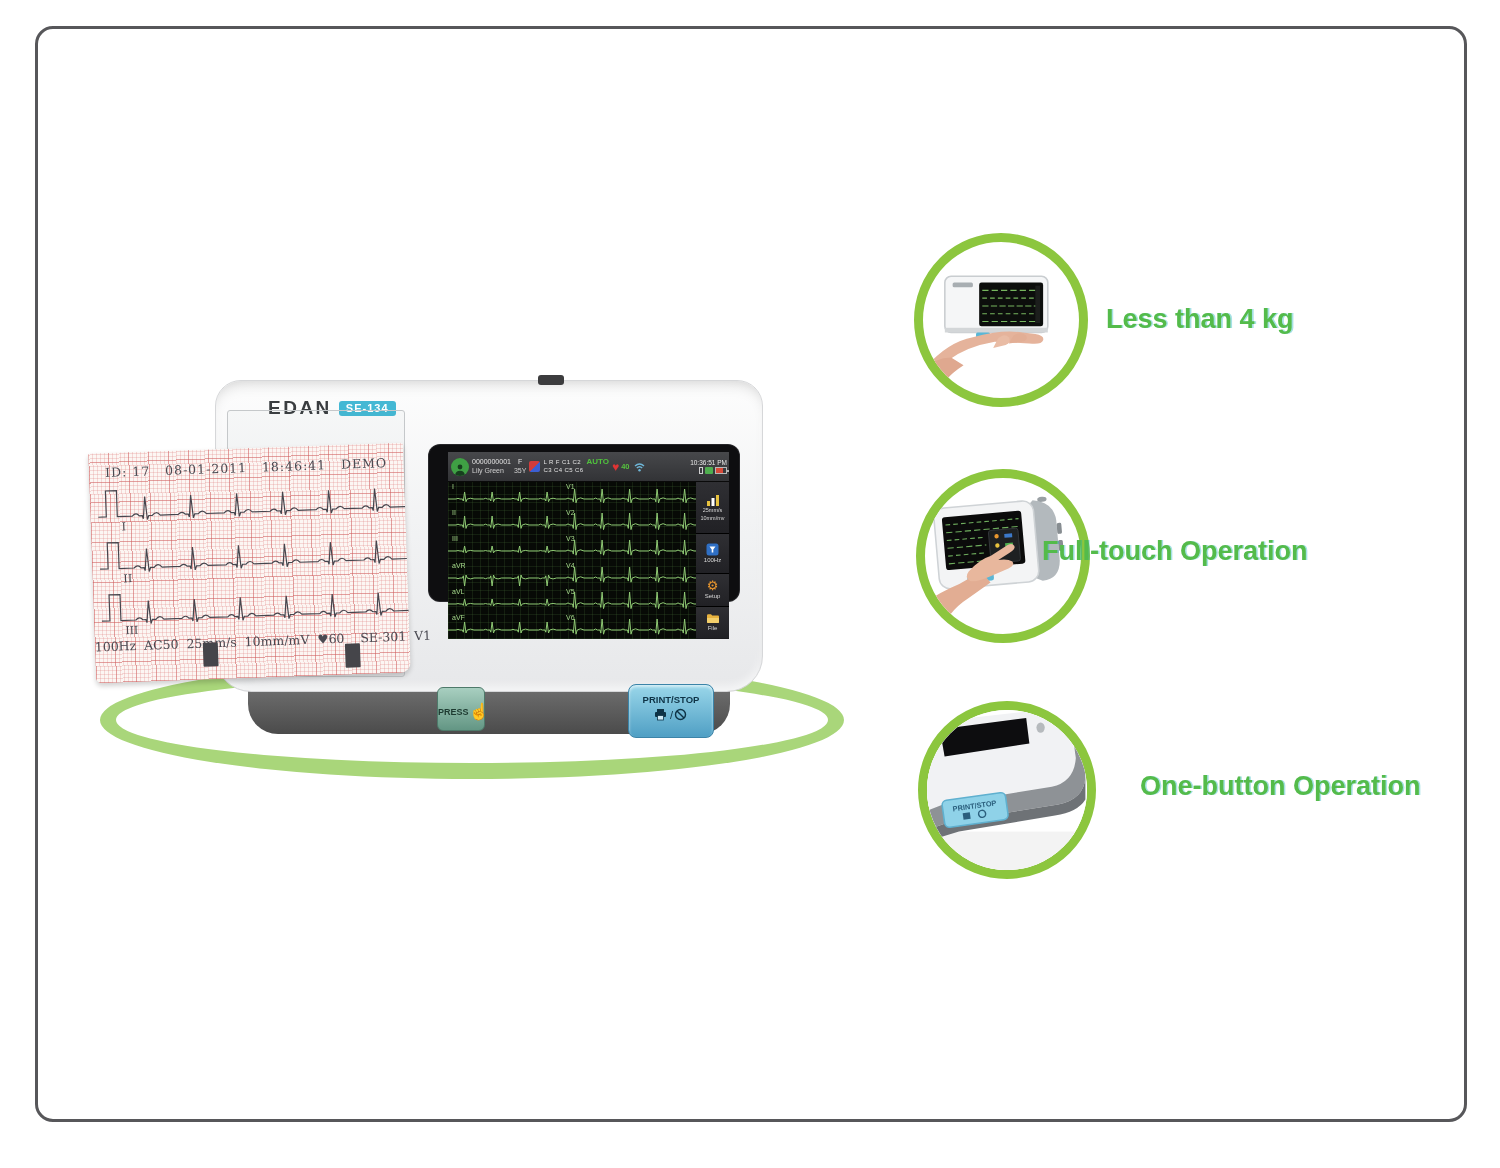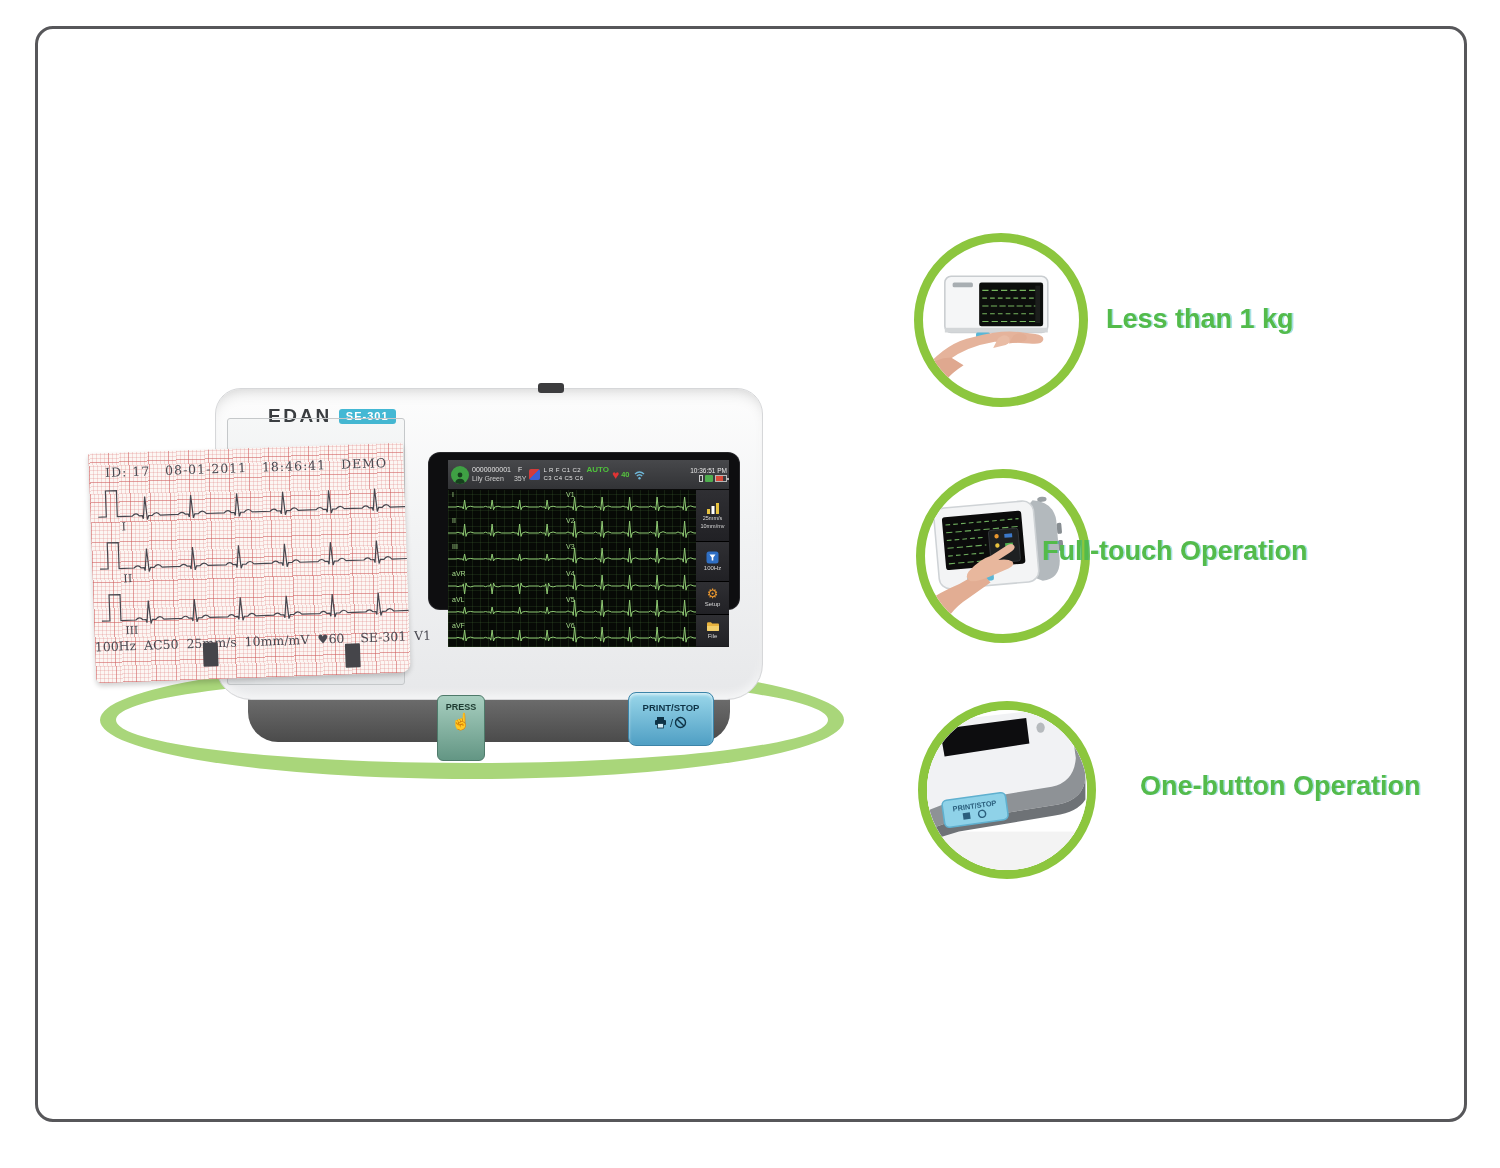--- a/index.html
+++ b/index.html
@@ -6,21 +6,21 @@
   html,body { width:1500px; height:1168px; background:#fff; font-family:"Liberation Sans",sans-serif; position:relative; overflow:hidden; }
 
   .frame { position:absolute; left:35px; top:26px; width:1432px; height:1096px;
            border:3px solid #57575a; border-radius:18px; z-index:0; }
 
   
   .ellipse { position:absolute; left:100px; top:661px; width:744px; height:118px;
              border:16px solid #a9d67a; border-radius:50%; z-index:1; }
 
   
-  .device { position:absolute; left:215px; top:388px; width:548px; height:362px; z-index:2; }
+  .device { position:absolute; left:215px; top:380px; width:548px; height:362px; z-index:2; }
   .dev-base { position:absolute; left:33px; top:288px; width:482px; height:66px;
               background:linear-gradient(#7d7d7d,#4b4b4b); border-radius:16px 16px 30px 30px; }
   .dev-body { position:absolute; left:0; top:0; width:548px; height:312px;
               background:linear-gradient(180deg,#fdfdfd,#f2f3f4 45%,#e7e8ea);
               border:1px solid #d6d7d9; border-radius:26px 26px 36px 36px;
               box-shadow:inset 0 10px 16px -10px rgba(0,0,0,.22), inset 0 -5px 8px rgba(255,255,255,.6); }
   .top-notch { position:absolute; left:322px; top:-6px; width:26px; height:10px; background:#3c3c3e; border-radius:3px; }
   .logo { position:absolute; left:52px; top:16px; display:flex; align-items:center; gap:7px; }
   .brand { font-weight:bold; font-size:19px; letter-spacing:2.5px; color:#3a3d40; }
   .badge { background:#44b8d4; color:#fff; font-size:11px; font-weight:bold; padding:1px 7px 2px; border-radius:3px; letter-spacing:1px; }
@@ -83,23 +83,23 @@
 
   .menu { width:33px; display:flex; flex-direction:column; background:#1c1c1f; }
   .menu-item { border-bottom:1px solid #000; background:linear-gradient(#2f2f33,#212125);
                display:flex; flex-direction:column; align-items:center; justify-content:center;
                gap:1px; color:#d8d8d8; text-align:center; }
   .mi-label  { font-size:6px; line-height:1.25; white-space:nowrap; }
   .mi-label.small { font-size:5.5px; }
   .gear-glyph { font-size:13px; line-height:13px; color:#e8962e; }
 
   
-  .press { position:absolute; left:221px; top:306px; width:48px; height:66px;
+  .press { position:absolute; left:221px; top:306px; width:48px; height:44px;
            background:linear-gradient(#a8cfc0,#639684); border:1px solid #4e7a6a; border-radius:6px;
-           display:flex; flex-direction:column; align-items:center; padding-top:6px; gap:1px; }
+           display:flex; flex-direction:row; align-items:center; padding-top:6px; gap:1px; }
   .press-label { font-size:9px; font-weight:bold; color:#1d3a30; }
   .press-hand  { font-size:16px; line-height:18px; color:#16352b; }
   .printstop { position:absolute; left:412px; top:303px; width:86px; height:54px;
                background:linear-gradient(#9ad7ea,#4f9fc4); border:1px solid #3c84a8; border-radius:8px;
                display:flex; flex-direction:column; align-items:center; padding-top:9px; gap:3px;
                box-shadow:inset 0 2px 3px rgba(255,255,255,.6); }
   .ps-label { font-size:9.5px; font-weight:bold; color:#0e3346; }
 
   
   .circle { position:absolute; border-radius:50%; border:9px solid #8cc63e; background:#fff; overflow:hidden; z-index:4; }
@@ -119,21 +119,21 @@
 <div class="frame"></div>
 
 <div class="ellipse"></div>
 
 <div class="device">
   <div class="dev-base"></div>
   <div class="dev-body">
     <div class="top-notch"></div>
     <div class="logo">
       <span class="brand">EDAN</span>
-      <span class="badge">SE-301</span>
+      <span class="badge">SE-134</span>
     </div>
     <div class="door"></div>
 
     <div class="screen">
       <div class="display">
         <div class="scr-header">
           <div class="avatar">
             <svg width="12" height="13" viewBox="0 0 12 13">
                 <circle cx="6" cy="4" r="2.4" fill="#173f1e"></circle>
                 <path d="M0.8 13 Q1.5 7.8 6 7.8 Q10.5 7.8 11.2 13 Z" fill="#173f1e"></path>
@@ -276,21 +276,21 @@
     <rect x="72" y="28" width="3" height="24" fill="#1c1e1c"></rect>
     <rect x="14" y="55" width="66" height="3" fill="#d3d6d8"></rect>
     <rect x="34" y="58" width="9" height="4.5" rx="1" fill="#59b7d6"></rect>
     <rect x="49" y="58" width="12" height="4.5" rx="1" fill="#59b7d6"></rect>
     <path d="M2 80 Q16 64 32 61 Q50 56 64 58 L72 59 Q78 60 77 63 Q76 66 68 65 L46 64 Q28 67 16 76 Q6 84 2 80 Z" fill="#e5b39b"></path>
     <path d="M48 62 q4 -4 7 -1 q2 3 -2 5 l-8 2 Z" fill="#e9bca5"></path>
     <path d="M58 60 q5 -3 8 0 q2 3 -3 4 l-8 1 Z" fill="#e2ae95"></path>
     <path d="M0 100 L0 82 Q8 74 18 74 L26 79 Q12 88 8 100 Z" fill="#dfa88f"></path>
   </svg>
 </div>
-<div class="clabel l1">Less than 1 kg</div>
+<div class="clabel l1">Less than 4 kg</div>
 
 <div class="circle c2">
   <svg viewBox="0 0 100 100">
     <g transform="rotate(-5 50 50)">
       <path d="M72 16 Q85 18 86 30 L86 56 Q85 68 74 68 L70 66 L70 18 Z" fill="#b3b9bd"></path>
       <rect x="86" y="32" width="3" height="7" rx="1" fill="#878d91"></rect>
       <rect x="86" y="43" width="3" height="7" rx="1" fill="#878d91"></rect>
       <ellipse cx="78" cy="16" rx="3" ry="1.6" fill="#9aa0a4"></ellipse>
       <rect x="8" y="16" width="64" height="52" rx="7" fill="#f3f4f5" stroke="#cfd3d6"></rect>
       <rect x="13" y="22" width="51" height="34" rx="2" fill="#0b0b0b"></rect>

